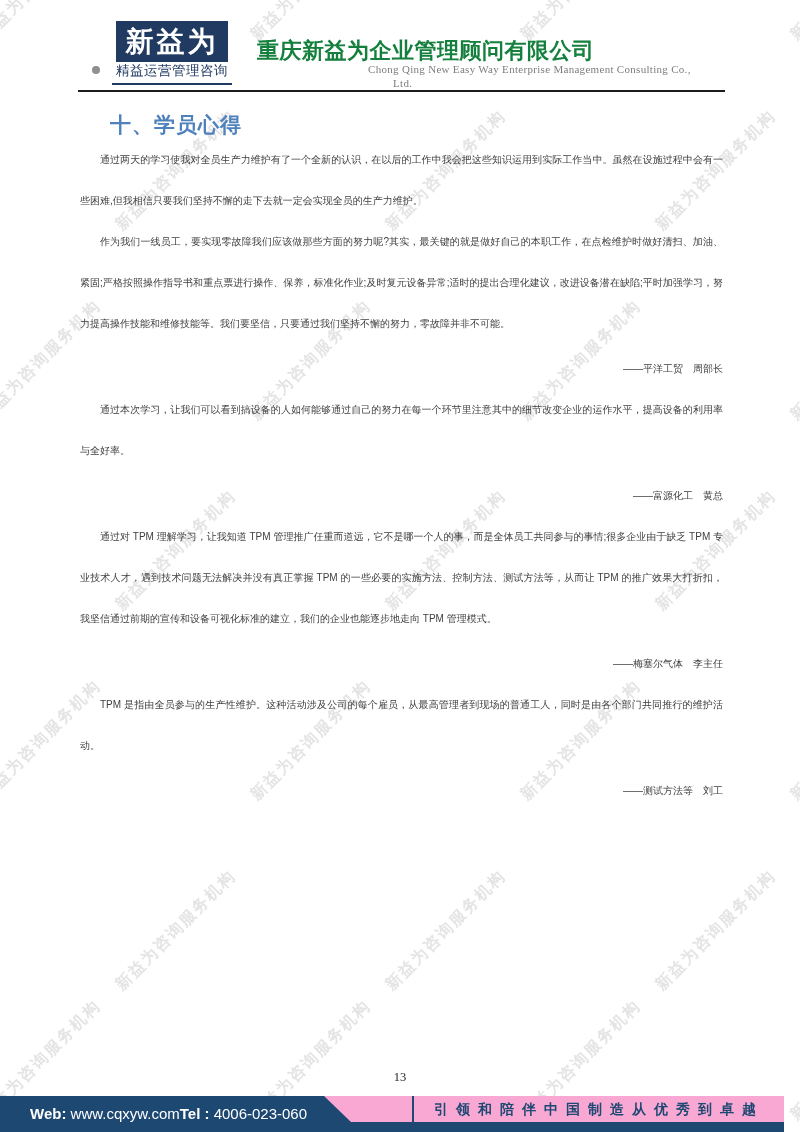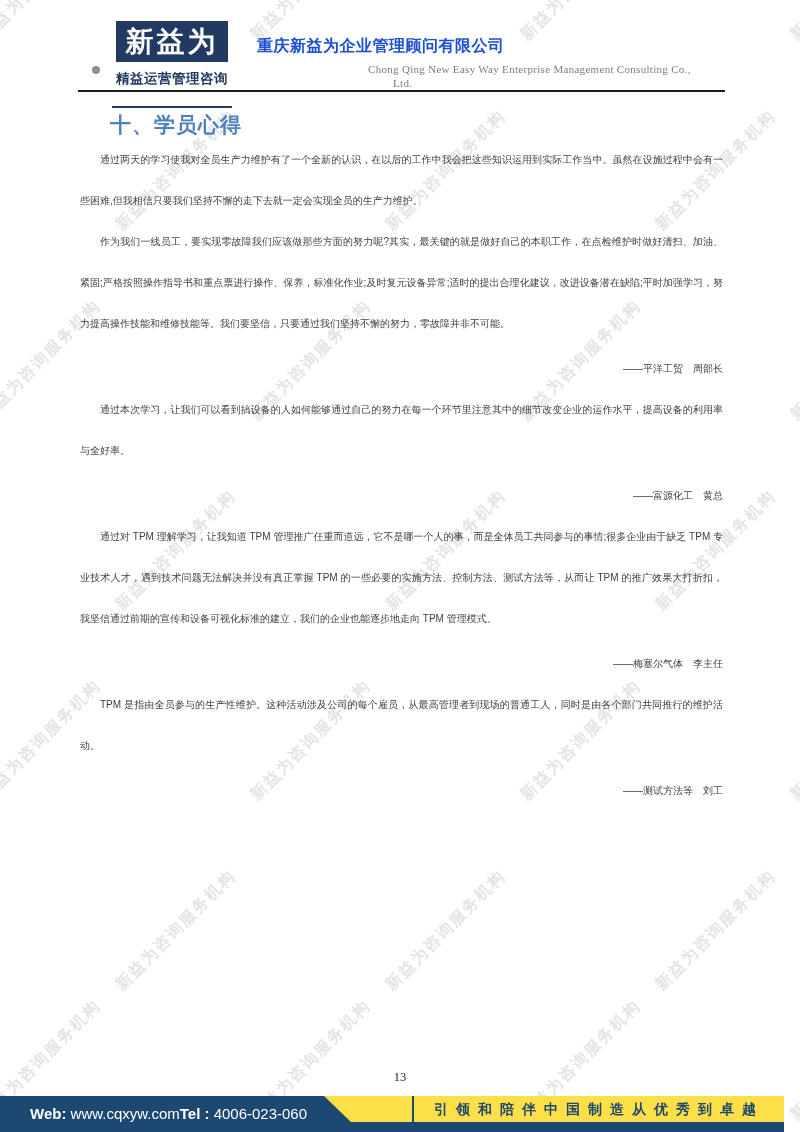--- a/index.html
+++ b/index.html
@@ -19,28 +19,28 @@
   
   .hdr{position:absolute;left:0;top:0;width:800px;z-index:1;}
   .logo-box{
     position:absolute;left:116px;top:21px;width:112px;height:41px;
     background:var(--logo-navy);color:#fff;
     display:flex;align-items:center;justify-content:center;
     font-size:28px;font-weight:900;letter-spacing:3px;
   }
   .logo-sub{
     position:absolute;left:112px;top:62px;width:120px;
-    text-align:center;font-size:13.5px;font-weight:bold;
+    text-align:center;font-size:13.5px;font-weight:normal;
     color:var(--logo-navy);border-bottom:2px solid var(--logo-navy);
-    padding-bottom:18px;letter-spacing:0.5px;margin-top:8px;
+    padding-bottom:3px;letter-spacing:0.5px;
   }
   .hdr-dot{position:absolute;left:92px;top:66px;width:8px;height:8px;border-radius:50%;background:#8f8f8f;}
   .company-cn{
     position:absolute;left:257px;top:36px;
-    font-size:16px;font-weight:bold;color:#1d4ed8;letter-spacing:0.5px;font-family:Liberation Mono, monospace;
+    font-size:22px;font-weight:bold;color:#15803d;letter-spacing:0.5px;font-family:Liberation Mono, monospace;
   }
   .company-en1,.company-en2{
     position:absolute;color:#7d7d7d;
     font-family:Liberation Serif, serif;
     font-size:11px;letter-spacing:0.3px;
   }
   .company-en1{left:368px;top:63px;}
   .company-en2{left:393px;top:77px;}
   .hdr-rule{position:absolute;left:78px;top:90px;width:647px;height:2px;background:#1c1c1c;}
   
@@ -60,21 +60,21 @@
     position:absolute;left:0;top:1070px;width:800px;text-align:center;z-index:1;
     font-family:"Liberation Serif","DejaVu Serif",serif;font-size:12.5px;color:#222;
   }
   .footer-bar{position:absolute;left:0;top:1096px;width:784px;height:36px;background:var(--navy);z-index:2;}
   .footer-webtel{
     position:absolute;left:30px;top:0;height:36px;line-height:36px;
     color:#fff;font-size:15px;white-space:nowrap;
   }
   .footer-webtel .lbl{font-weight:bold;}
   .slogan-panel{
-    position:absolute;right:0;top:0;width:460px;height:26px;background:#fde047;
+    position:absolute;right:0;top:0;width:460px;height:26px;background:#f9a8d4;
     clip-path:polygon(0 0,460px 0,460px 26px,27px 26px);
   }
   .slogan-text{
     position:absolute;left:110px;top:0;height:26px;line-height:27px;
     color:var(--navy);font-size:14px;font-weight:bold;letter-spacing:8px;white-space:nowrap;
   }
   .slogan-divider{position:absolute;left:88px;top:0;width:2px;height:26px;background:var(--navy);}
 </style>
 </head>
 <body>

